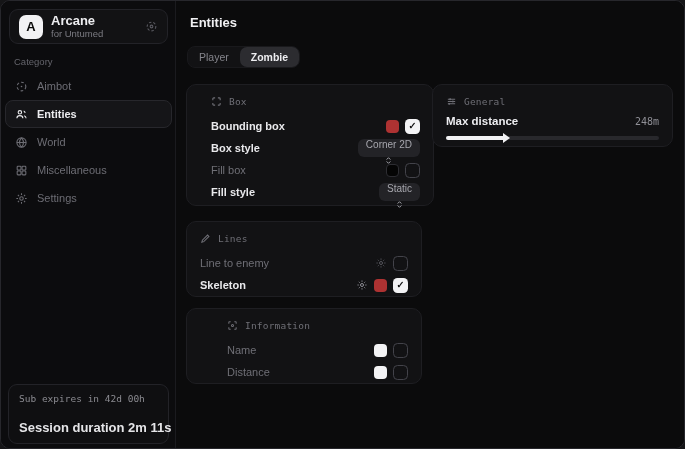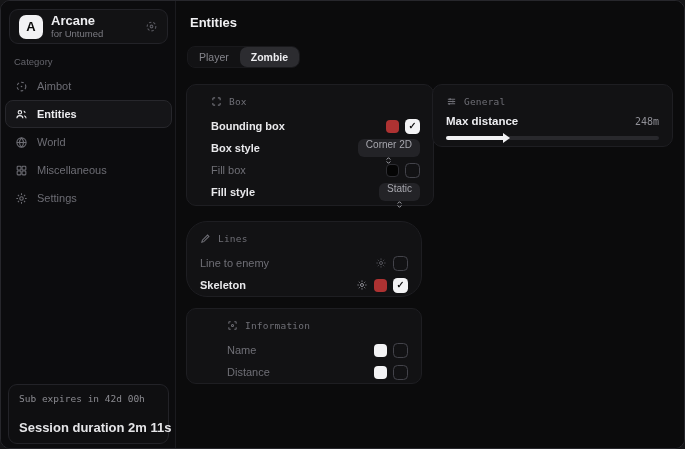--- a/index.html
+++ b/index.html
@@ -28,21 +28,21 @@
   .sub-line{font-family:"DejaVu Sans Mono",monospace;font-size:9.5px;color:#8b8b91;white-space:nowrap;}
   .session-line{font-size:13px;color:#e5e5e8;font-weight:bold;margin-top:16px;white-space:nowrap;}
   
   .main{position:absolute;left:175px;top:0;right:0;bottom:0;background:#0b0b0c;}
   .page-title{position:absolute;left:14px;top:14px;font-size:13px;font-weight:bold;color:#f1f1f3;}
   .tabs{position:absolute;left:11px;top:45px;display:flex;background:#121214;border-radius:8px;border:1px solid #19191c;}
   .tab{padding:4px 11px;font-size:10.5px;border-radius:7px;color:#85858c;cursor:default;}
   .tab.active{background:#2c2c30;color:#eeeef1;font-weight:bold;}
   .card{position:absolute;background:#121214;border:1px solid #1e1e22;border-radius:10px;box-sizing:border-box;padding:9px 13px;}
   #card-box{left:10px;top:83px;width:248px;height:122px;padding-left:24px;}
-  #card-lines{left:10px;top:220px;width:236px;height:76px;border-radius:21px;}
+  #card-lines{left:10px;top:220px;width:236px;height:76px;}
   #card-info{left:10px;top:307px;width:236px;height:76px;padding-left:40px;}
   #card-general{left:256px;top:83px;width:241px;height:63px;}
   .section-header{display:flex;align-items:center;gap:7px;color:#6f6f76;height:14px;margin-bottom:7px;}
   .section-header .sh-label{font-family:"DejaVu Sans Mono",monospace;font-size:9.5px;letter-spacing:.2px;}
   .row{display:flex;align-items:center;height:22px;}
   .row-label{font-size:11px;}
   .row-label.on{color:#e9e9ec;font-weight:bold;}
   .row-label.off{color:#6f6f76;}
   .row-controls{margin-left:auto;display:flex;align-items:center;gap:6px;}
   .swatch{width:13px;height:13px;border-radius:4px;box-sizing:border-box;}

